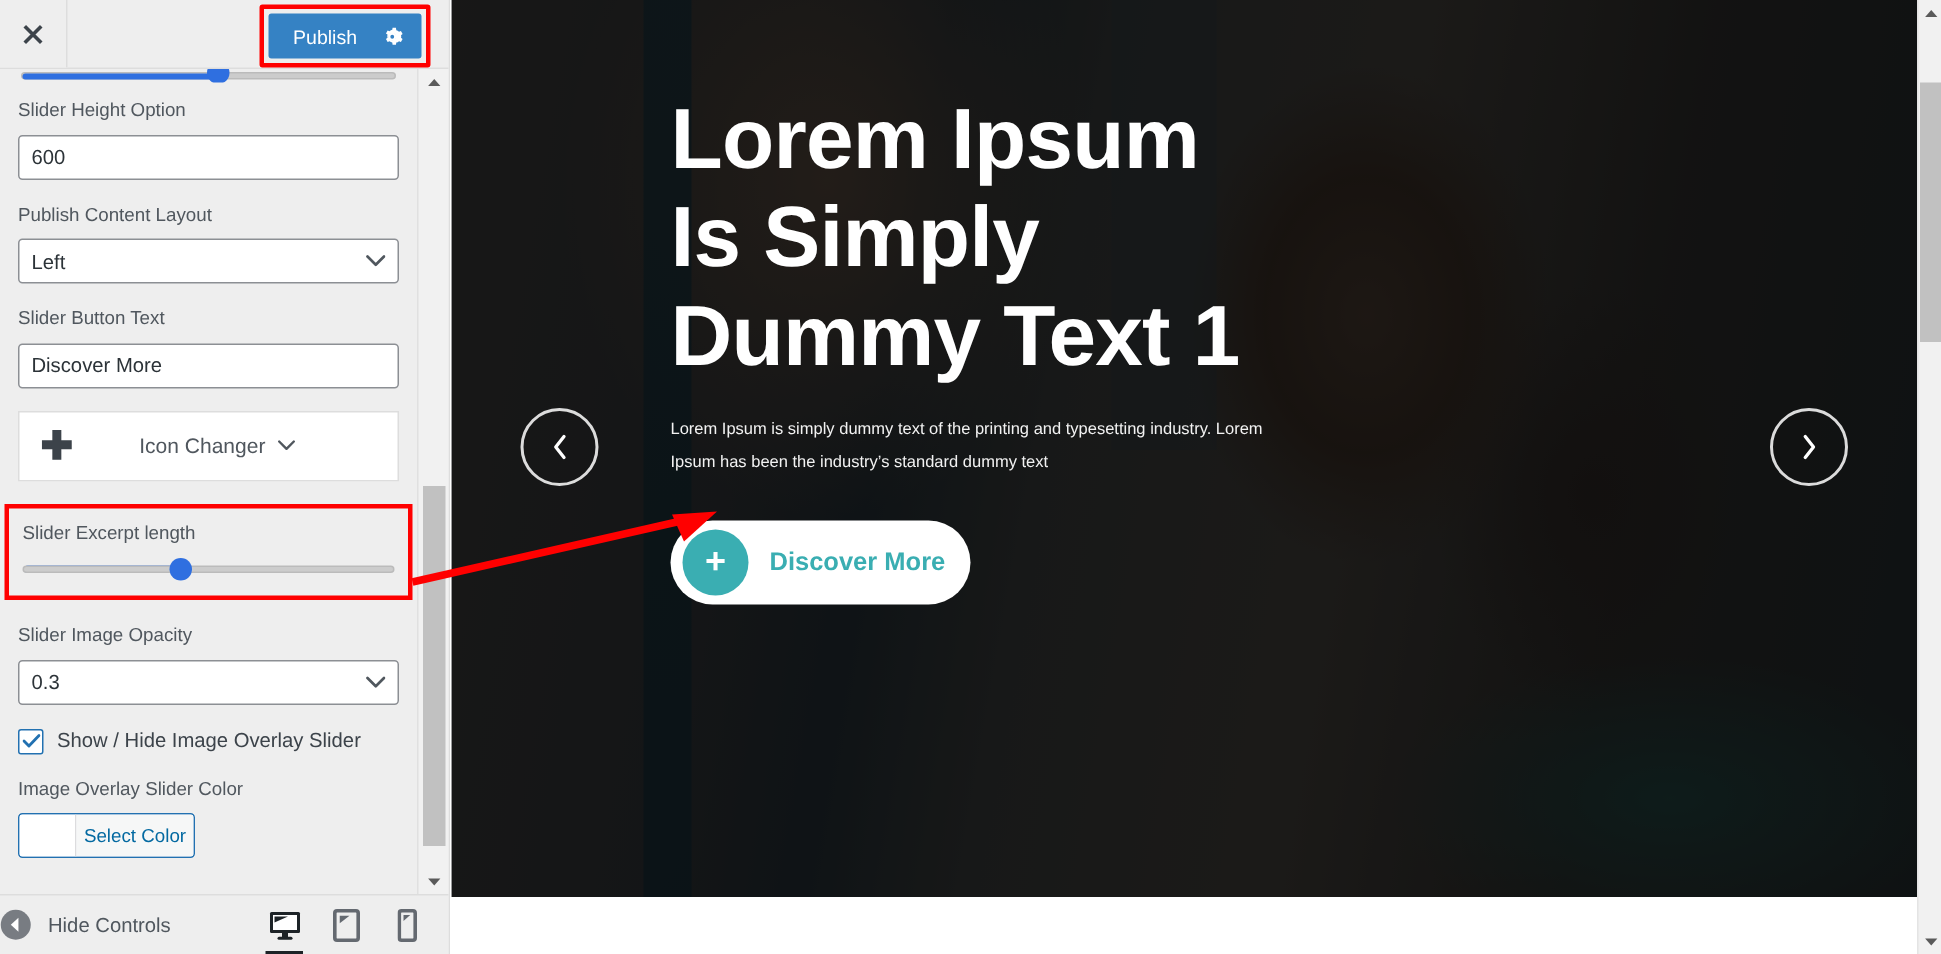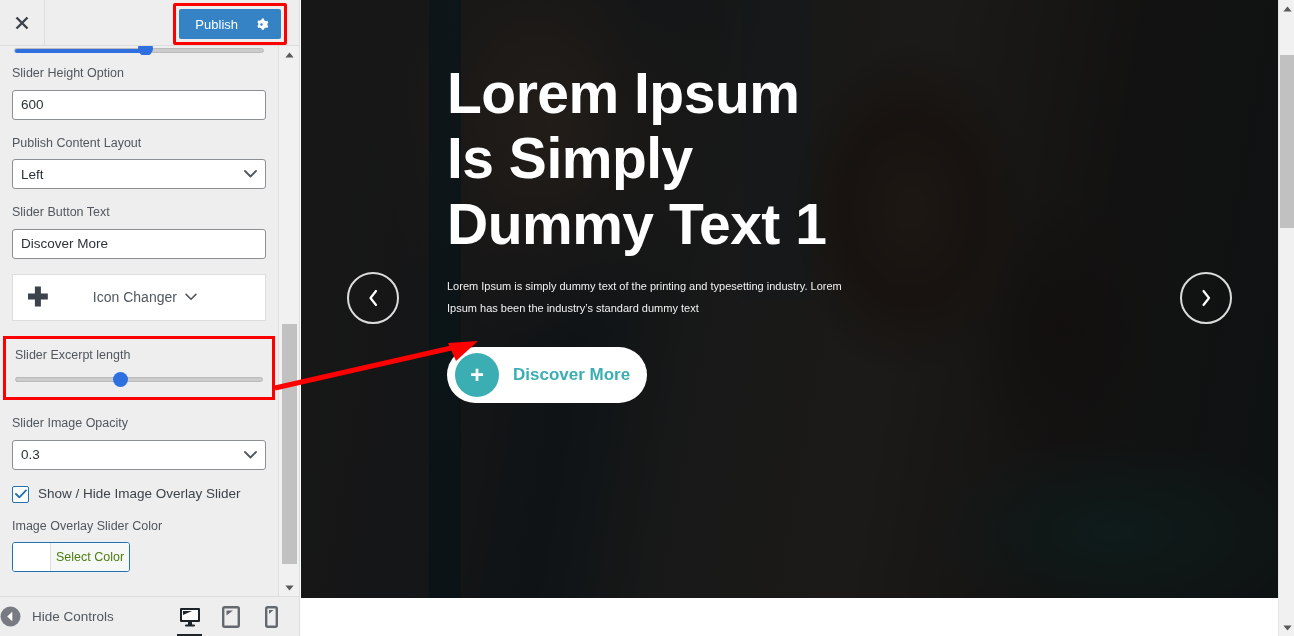--- a/index.html
+++ b/index.html
@@ -209,21 +209,21 @@
     height: 30px;
     width: 118px;
     border: 1px solid #2271b1;
     border-radius: 3px;
     background: #fff;
     overflow: hidden;
   }
   #color-swatch { width: 38px; background: #fff; border-right: 1px solid #dcdcde; }
   #color-btn {
     flex: 1; display: flex; align-items: center; justify-content: center;
-    font-size: 12.5px; color: #4d7c0f; background: #f6f7f7;
+    font-size: 12.5px; color: #0369a1; background: #f6f7f7;
     cursor: pointer;
   }
 
   
   #cz-scrollbar {
     position: absolute; right: 0; top: 0;
     width: 21px; height: 100%;
     background: #f1f1f1;
     border-left: 1px solid #e0e0e0;
   }

